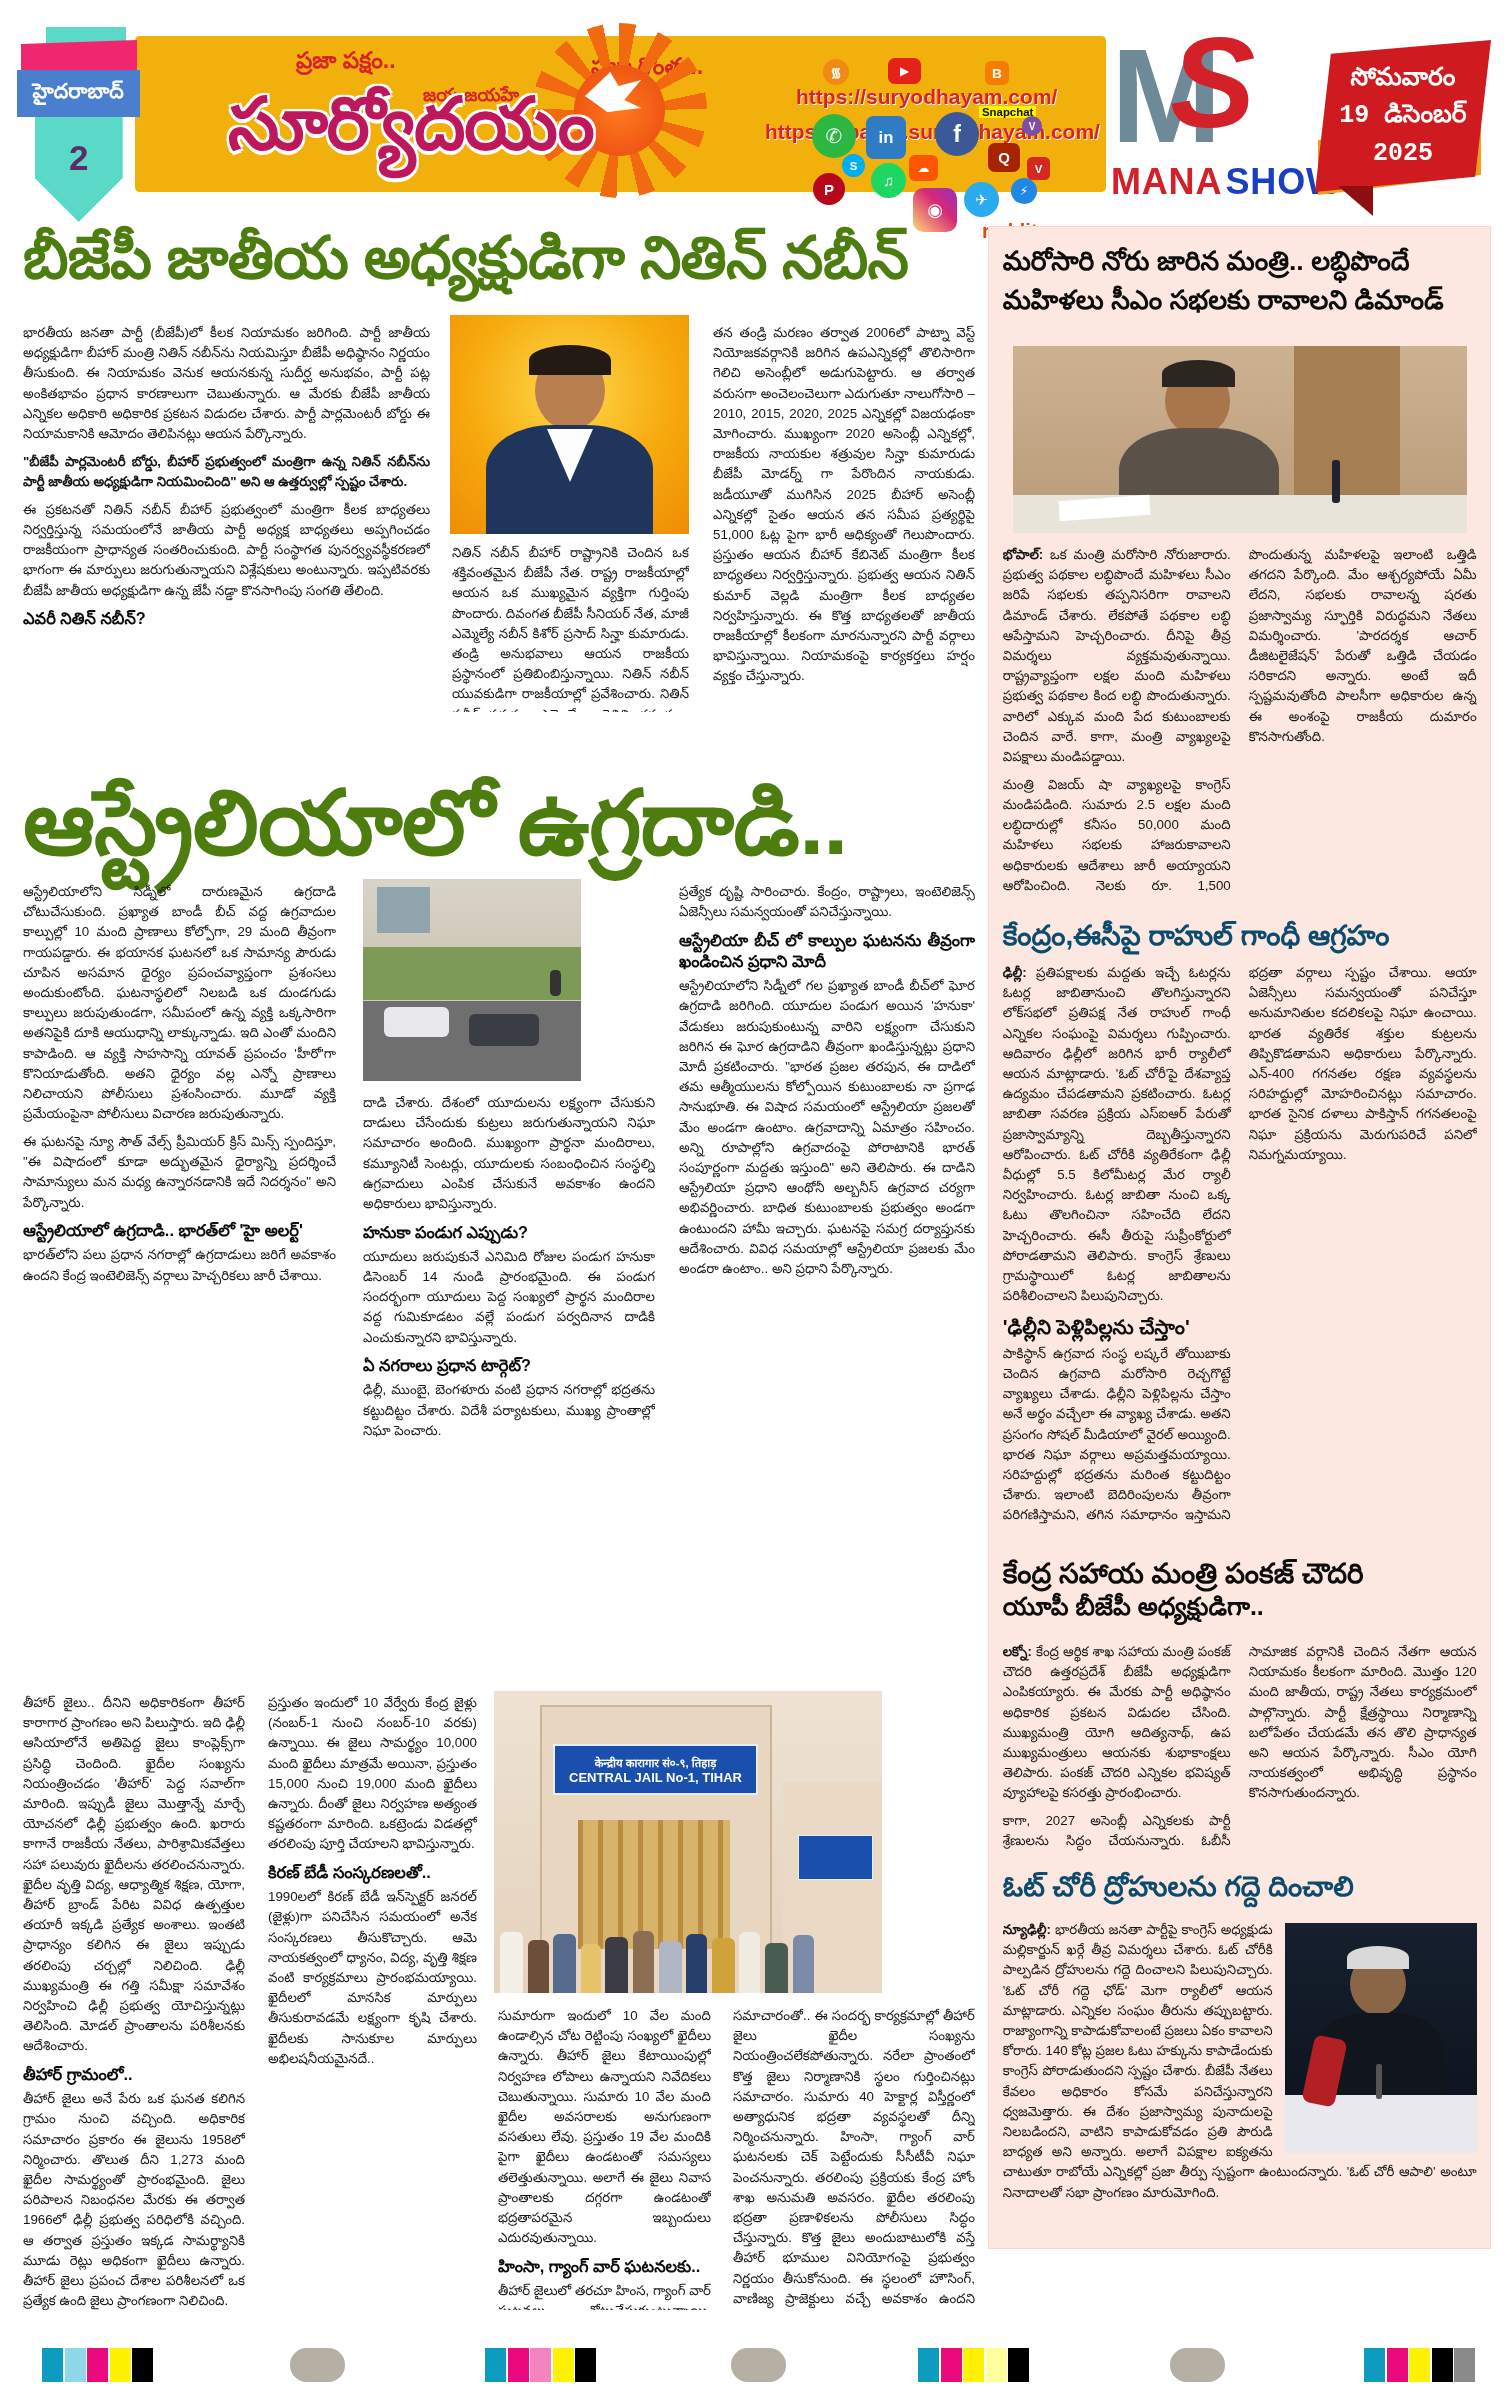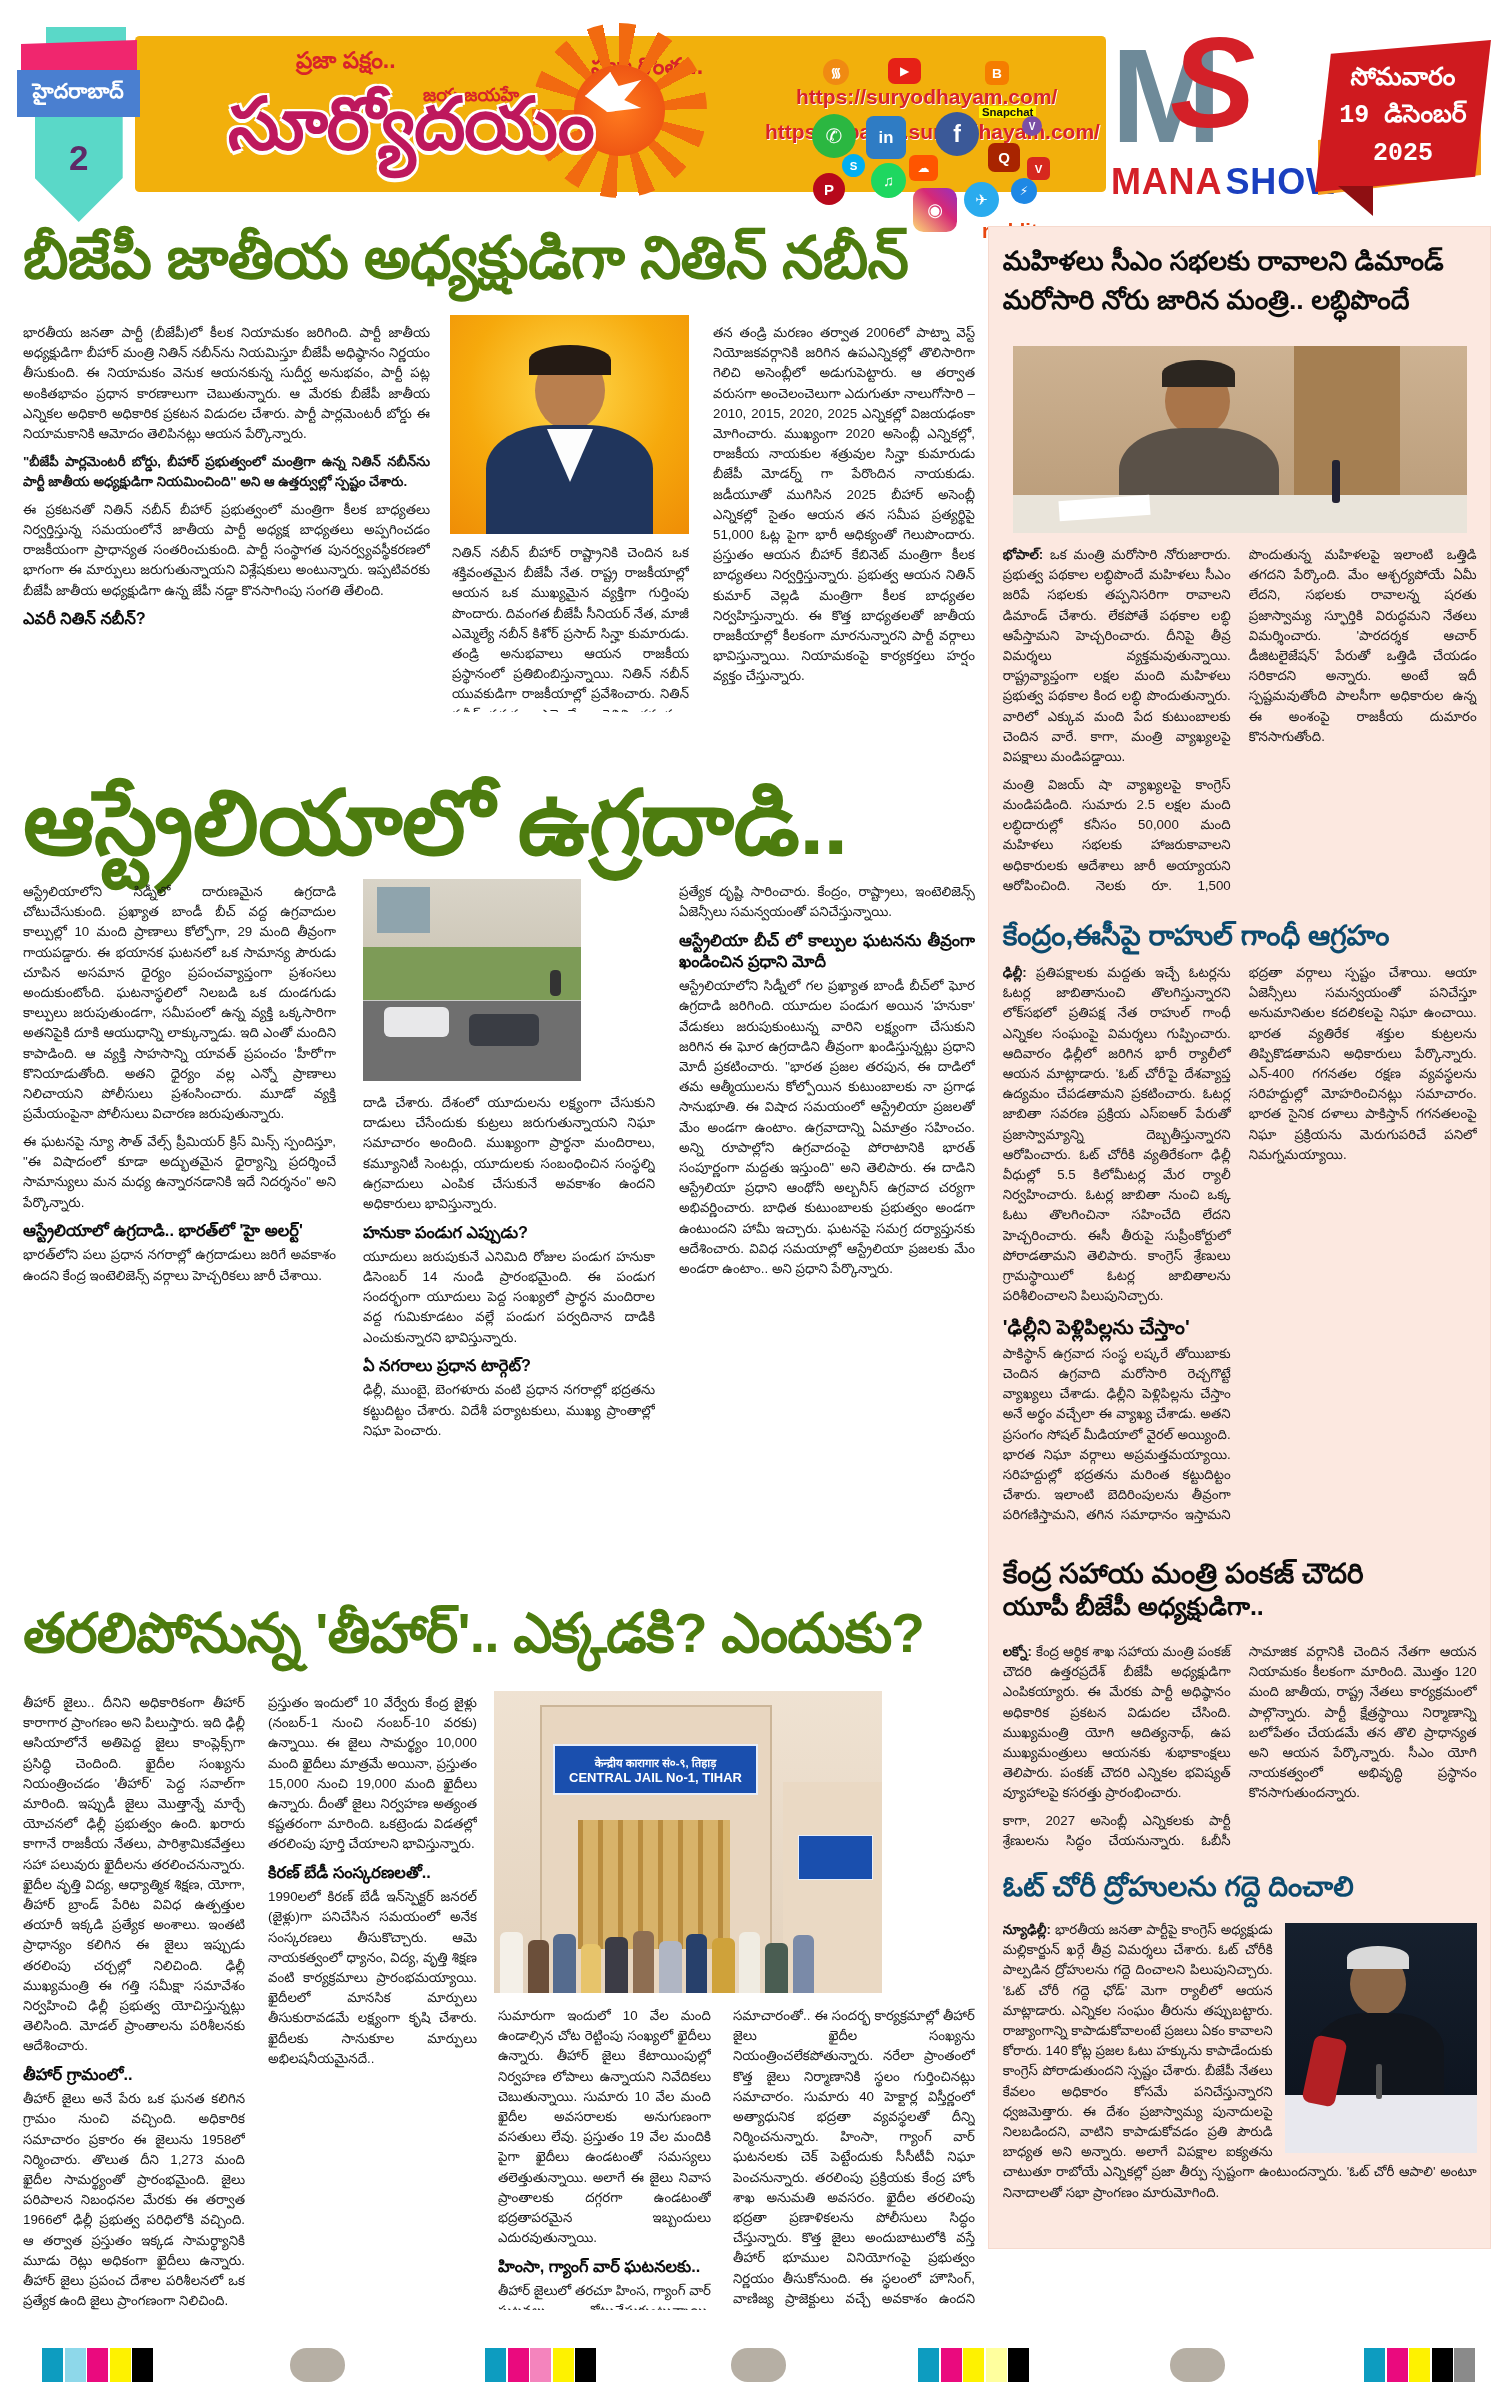--- a/index.html
+++ b/index.html
@@ -215,21 +215,20 @@
     <div class="subhead">ఏ నగరాలు ప్రధాన టార్గెట్?</div>
     <p>ఢిల్లీ, ముంబై, బెంగళూరు వంటి ప్రధాన నగరాల్లో భద్రతను కట్టుదిట్టం చేశారు. విదేశీ పర్యాటకులు, ముఖ్య ప్రాంతాల్లో నిఘా పెంచారు.</p>
   </div>
 
   <div class="abs body-text" style="left:679px;top:882px;width:296px;height:684px;">
     <p>ప్రత్యేక దృష్టి సారించారు. కేంద్రం, రాష్ట్రాలు, ఇంటెలిజెన్స్ ఏజెన్సీలు సమన్వయంతో పనిచేస్తున్నాయి.</p>
     <div class="subhead">ఆస్ట్రేలియా బీచ్ లో కాల్పుల ఘటనను తీవ్రంగా ఖండించిన ప్రధాని మోదీ</div>
     <p>ఆస్ట్రేలియాలోని సిడ్నీలో గల ప్రఖ్యాత బాండీ బీచ్‌లో ఘోర ఉగ్రదాడి జరిగింది. యూదుల పండుగ అయిన 'హనుకా' వేడుకలు జరుపుకుంటున్న వారిని లక్ష్యంగా చేసుకుని జరిగిన ఈ ఘోర ఉగ్రదాడిని తీవ్రంగా ఖండిస్తున్నట్లు ప్రధాని మోదీ ప్రకటించారు. "భారత ప్రజల తరపున, ఈ దాడిలో తమ ఆత్మీయులను కోల్పోయిన కుటుంబాలకు నా ప్రగాఢ సానుభూతి. ఈ విషాద సమయంలో ఆస్ట్రేలియా ప్రజలతో మేం అండగా ఉంటాం. ఉగ్రవాదాన్ని ఏమాత్రం సహించం. అన్ని రూపాల్లోని ఉగ్రవాదంపై పోరాటానికి భారత్ సంపూర్ణంగా మద్దతు ఇస్తుంది" అని తెలిపారు. ఈ దాడిని ఆస్ట్రేలియా ప్రధాని ఆంథోనీ అల్బనీస్ ఉగ్రవాద చర్యగా అభివర్ణించారు. బాధిత కుటుంబాలకు ప్రభుత్వం అండగా ఉంటుందని హామీ ఇచ్చారు. ఘటనపై సమగ్ర దర్యాప్తునకు ఆదేశించారు. వివిధ సమయాల్లో ఆస్ట్రేలియా ప్రజలకు మేం అండరా ఉంటాం.. అని ప్రధాని పేర్కొన్నారు.</p>
   </div>
 
-  <div class="abs headline-xl" style="left:23px;top:1605px;width:954px;height:72px;font-size:55px;">తరలిపోనున్న 'తీహార్'.. ఎక్కడకి? ఎందుకు?</div>
 
   <div class="abs body-text" style="left:23px;top:1693px;width:222px;height:617px;">
     <p>తీహార్ జైలు.. దీనిని అధికారికంగా తీహార్ కారాగార ప్రాంగణం అని పిలుస్తారు. ఇది ఢిల్లీ ఆసియాలోనే అతిపెద్ద జైలు కాంప్లెక్స్‌గా ప్రసిద్ధి చెందింది. ఖైదీల సంఖ్యను నియంత్రించడం 'తీహార్' పెద్ద సవాల్‌గా మారింది. ఇప్పుడీ జైలు మొత్తాన్నే మార్చే యోచనలో ఢిల్లీ ప్రభుత్వం ఉంది. ఖరారు కాగానే రాజకీయ నేతలు, పారిశ్రామికవేత్తలు సహా పలువురు ఖైదీలను తరలించనున్నారు. ఖైదీల వృత్తి విద్య, ఆధ్యాత్మిక శిక్షణ, యోగా, తీహార్ బ్రాండ్ పేరిట వివిధ ఉత్పత్తుల తయారీ ఇక్కడి ప్రత్యేక అంశాలు. ఇంతటి ప్రాధాన్యం కలిగిన ఈ జైలు ఇప్పుడు తరలింపు చర్చల్లో నిలిచింది. ఢిల్లీ ముఖ్యమంత్రి ఈ గత్తి సమీక్షా సమావేశం నిర్వహించి ఢిల్లీ ప్రభుత్వ యోచిస్తున్నట్లు తెలిసింది. మోడల్ ప్రాంతాలను పరిశీలనకు ఆదేశించారు.</p>
     <div class="subhead">తీహార్ గ్రామంలో..</div>
     <p>తీహార్ జైలు అనే పేరు ఒక ఘనత కలిగిన గ్రామం నుంచి వచ్చింది. అధికారిక సమాచారం ప్రకారం ఈ జైలును 1958లో నిర్మించారు. తొలుత దీని 1,273 మంది ఖైదీల సామర్థ్యంతో ప్రారంభమైంది. జైలు పరిపాలన నిబంధనల మేరకు ఈ తర్వాత 1966లో ఢిల్లీ ప్రభుత్వ పరిధిలోకి వచ్చింది. ఆ తర్వాత ప్రస్తుతం ఇక్కడ సామర్థ్యానికి మూడు రెట్లు అధికంగా ఖైదీలు ఉన్నారు. తీహార్ జైలు ప్రపంచ దేశాల పరిశీలనలో ఒక ప్రత్యేక ఉంది జైలు ప్రాంగణంగా నిలిచింది.</p>
 
   </div>
 
   <div class="abs body-text" style="left:268px;top:1693px;width:209px;height:617px;">
     <p>ప్రస్తుతం ఇందులో 10 వేర్వేరు కేంద్ర జైళ్లు (నంబర్-1 నుంచి నంబర్-10 వరకు) ఉన్నాయి. ఈ జైలు సామర్థ్యం 10,000 మంది ఖైదీలు మాత్రమే అయినా, ప్రస్తుతం 15,000 నుంచి 19,000 మంది ఖైదీలు ఉన్నారు. దీంతో జైలు నిర్వహణ అత్యంత కష్టతరంగా మారింది. ఒకట్రెండు విడతల్లో తరలింపు పూర్తి చేయాలని భావిస్తున్నారు.</p>
@@ -268,22 +267,22 @@
     <p>తీహార్ జైలులో తరచూ హింస, గ్యాంగ్ వార్ ఘటనలు చోటుచేసుకుంటున్నాయి. నిషేధిత వస్తువులు జైలు లోపలికి చేరుతున్నాయన్న ఆరోపణలు ఉన్నాయి. ఈ నేపథ్యంలో జైలును నగర శివార్లకు తరలించాలన్న ప్రతిపాదన తెరపైకి వచ్చింది. హీనా, గ్యాంగ్ వార్ ఘటనలపై దర్యాప్తు కొనసాగుతోంది.</p>
   </div>
 
   <div class="abs body-text" style="left:733px;top:2006px;width:242px;height:304px;">
     <p>సమాచారంతో.. ఈ సందర్భ కార్యక్రమాల్లో తీహార్ జైలు ఖైదీల సంఖ్యను నియంత్రించలేకపోతున్నారు. నరేలా ప్రాంతంలో కొత్త జైలు నిర్మాణానికి స్థలం గుర్తించినట్లు సమాచారం. సుమారు 40 హెక్టార్ల విస్తీర్ణంలో అత్యాధునిక భద్రతా వ్యవస్థలతో దీన్ని నిర్మించనున్నారు. హింసా, గ్యాంగ్ వార్ ఘటనలకు చెక్ పెట్టేందుకు సీసీటీవీ నిఘా పెంచనున్నారు. తరలింపు ప్రక్రియకు కేంద్ర హోం శాఖ అనుమతి అవసరం. ఖైదీల తరలింపు భద్రతా ప్రణాళికలను పోలీసులు సిద్ధం చేస్తున్నారు. కొత్త జైలు అందుబాటులోకి వస్తే తీహార్ భూముల వినియోగంపై ప్రభుత్వం నిర్ణయం తీసుకోనుంది. ఈ స్థలంలో హౌసింగ్, వాణిజ్య ప్రాజెక్టులు వచ్చే అవకాశం ఉందని అధికార వర్గాలు చెబుతున్నాయి. తుది నిర్ణయం త్వరలో వెలువడనుంది.</p>
   </div>
 
   <div class="abs pink-panel" style="left:988px;top:226px;width:503px;height:2023px;">
 
     <div class="abs panel-h1" style="left:13.7px;top:15px;width:474px;">
+      <div>మరోసారి నోరు జారిన మంత్రి.. లబ్ధిపొందే</div>
       <div>మహిళలు సీఎం సభలకు రావాలని డిమాండ్</div>
-      <div>మరోసారి నోరు జారిన మంత్రి.. లబ్ధిపొందే</div>
     </div>
 
     <div class="photo" style="left:24px;top:119px;width:454px;height:187px;background:linear-gradient(#cdb292,#b89a77);">
       <div class="abs" style="left:281px;top:0;width:106px;height:187px;background:#a57f52;"></div>
       <div class="abs" style="left:152px;top:20px;width:65px;height:70px;background:#a9754a;border-radius:50%;"></div>
       <div class="abs" style="left:149px;top:13.7px;width:73px;height:27px;background:#2c2620;border-radius:50% 50% 0 0;"></div>
       <div class="abs" style="left:106px;top:82px;width:160px;height:105px;background:#5a5148;border-radius:40% 40% 0 0;"></div>
       <div class="abs" style="left:0;top:149px;width:454px;height:38px;background:#e9e4da;"></div>
       <div class="abs" style="left:46px;top:152px;width:91px;height:20px;background:#ffffff;transform:rotate(-4deg);"></div>
       <div class="abs" style="left:319px;top:114px;width:7.6px;height:43px;background:#223;border-radius:3px;"></div>

